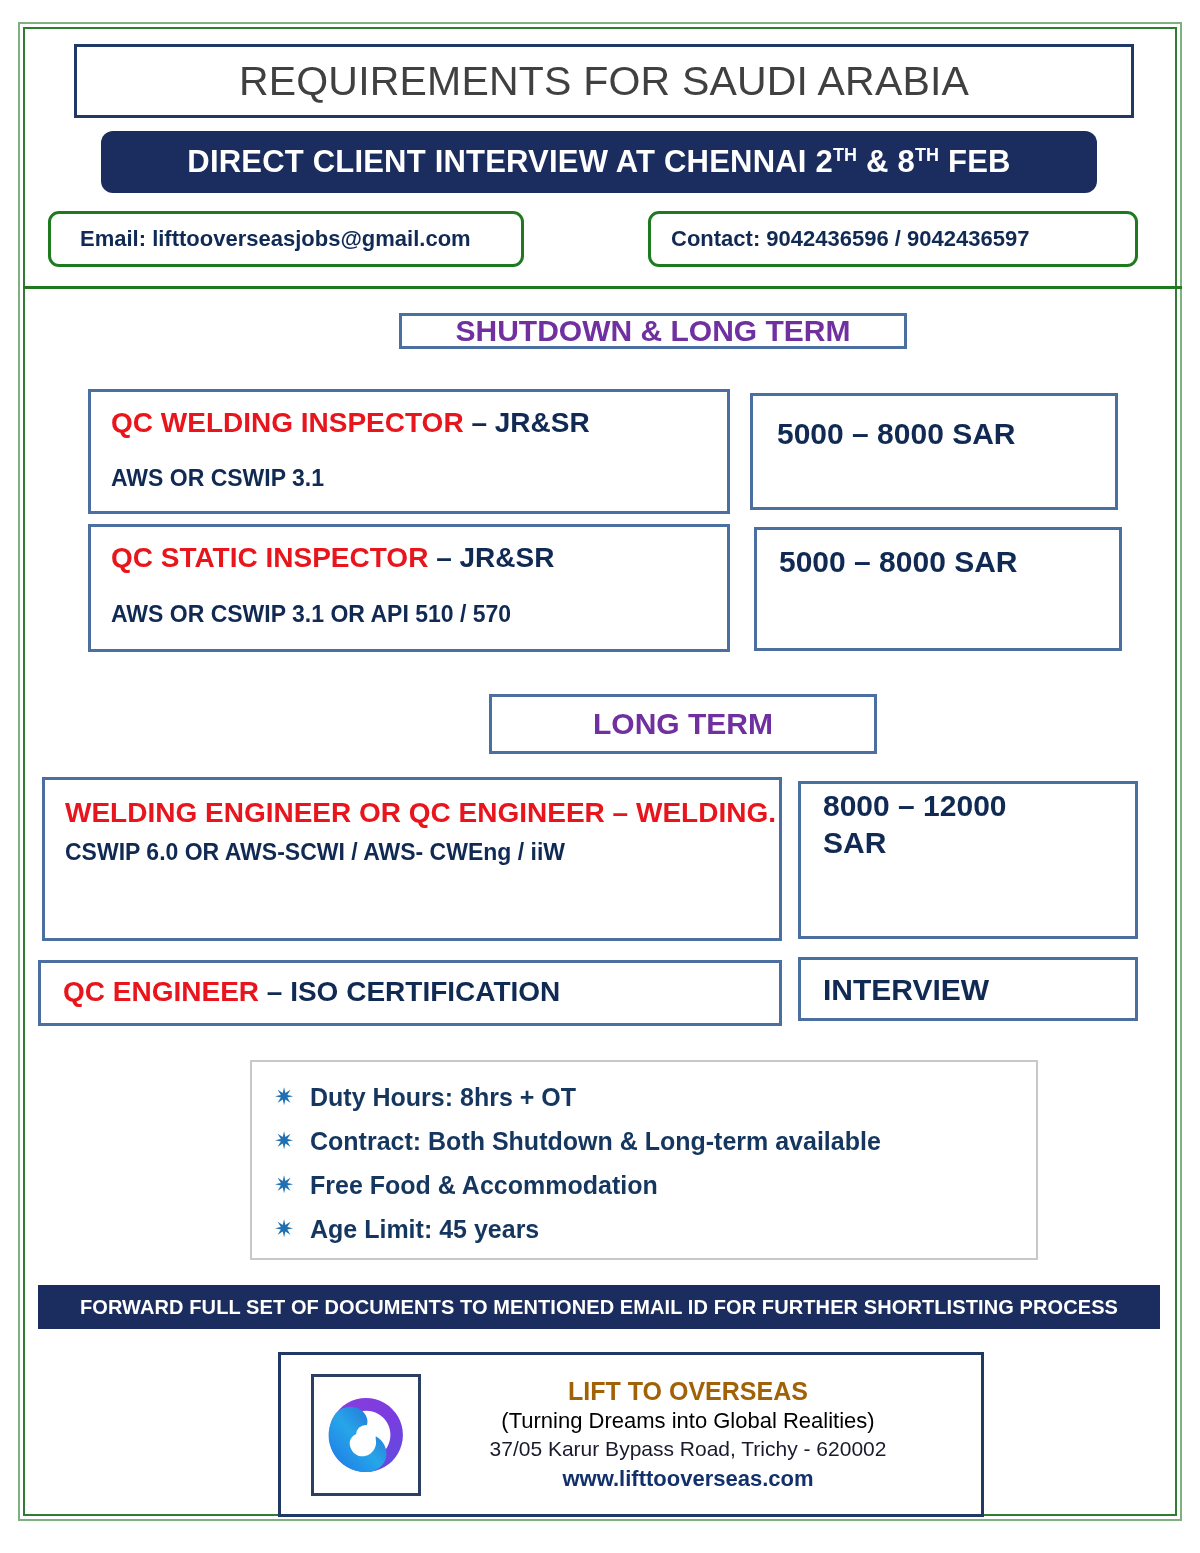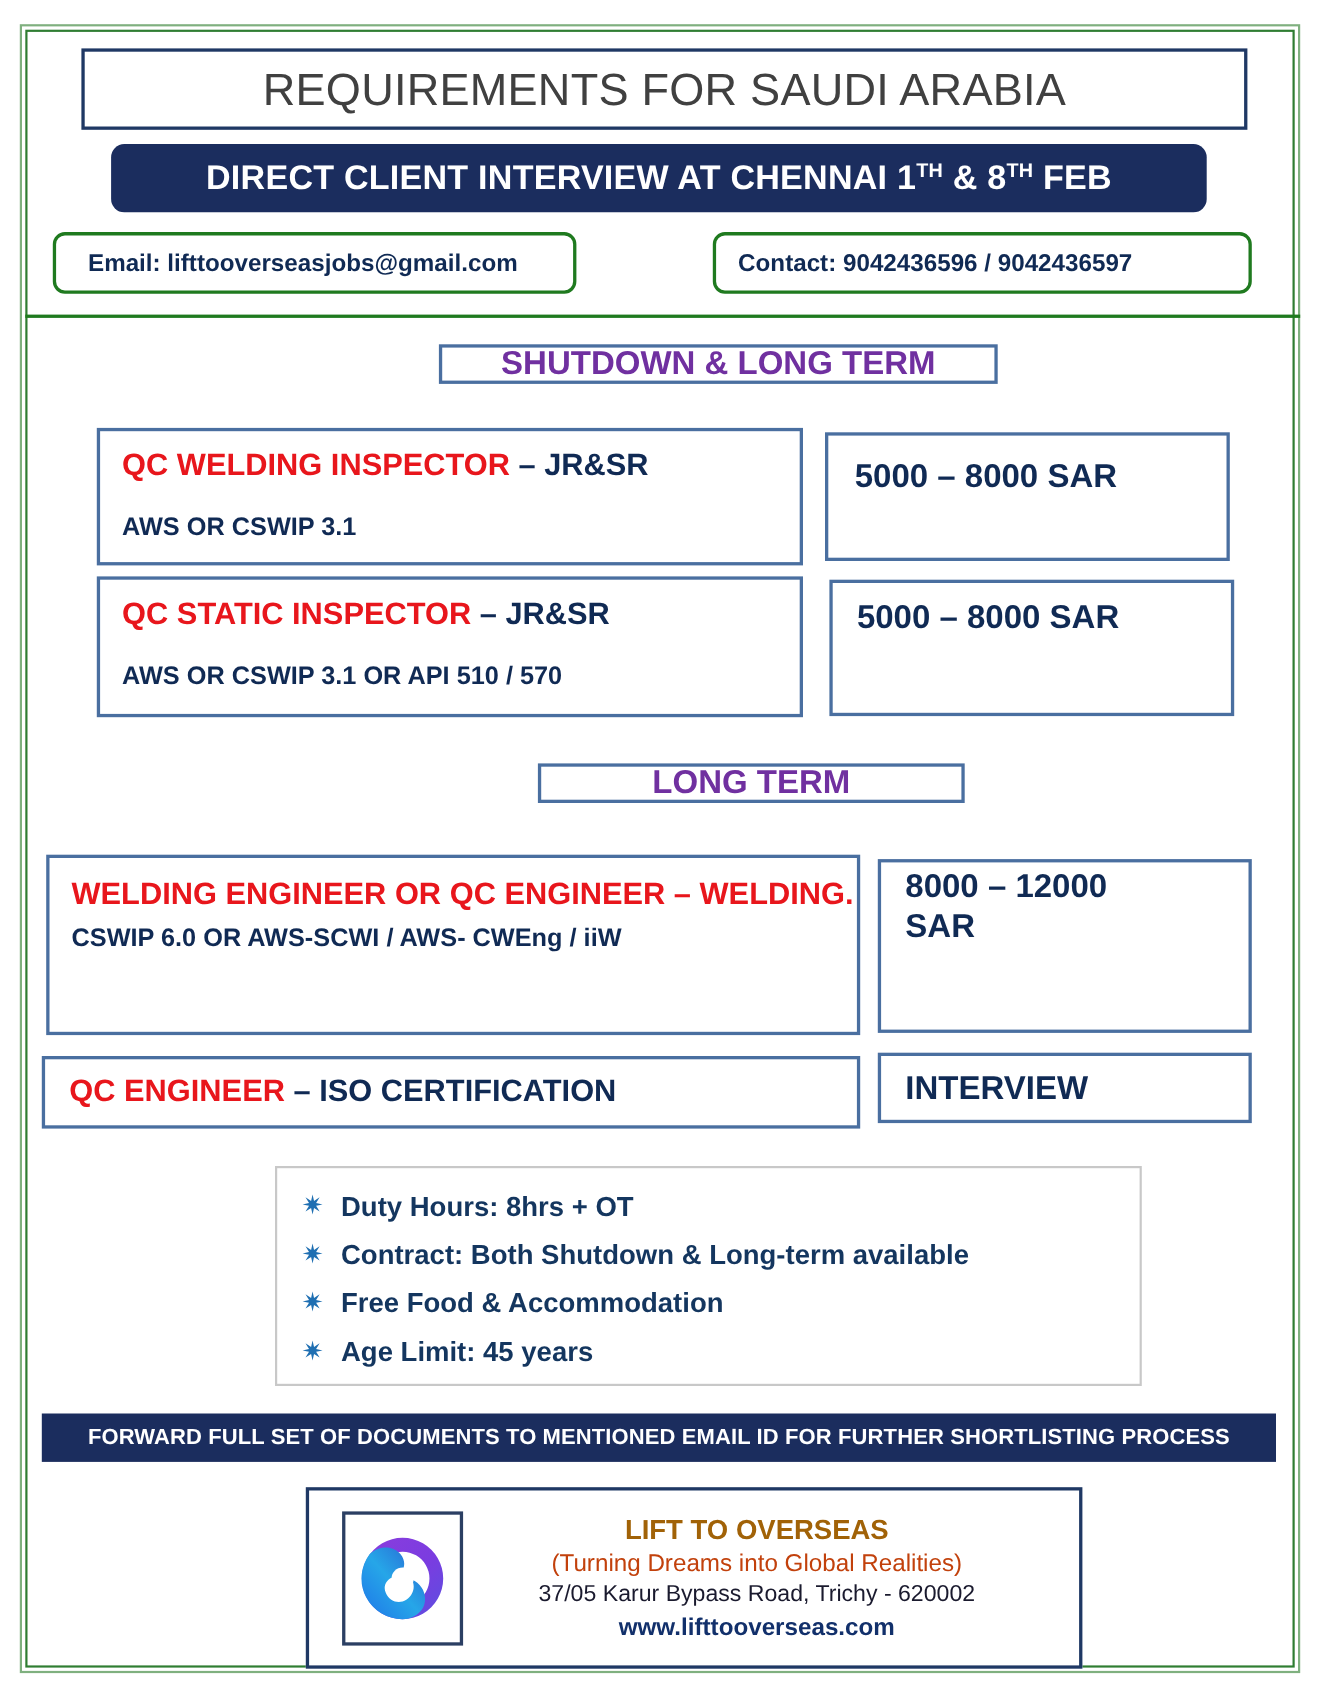--- a/index.html
+++ b/index.html
@@ -93,21 +93,21 @@
     box-sizing:border-box;
     display:flex;align-items:center;justify-content:center;
   }
   .sec-head span{
     color:#7030a0;
     font-size:30px;
     font-weight:bold;
     white-space:nowrap;
   }
   .sec-shutdown{left:399px;top:313px;width:508px;height:36px;}
-  .sec-longterm{left:489px;top:694px;width:388px;height:36px;}
+  .sec-longterm{left:489px;top:694px;width:388px;height:60px;}
 
   
   .box{
     position:absolute;
     border:3px solid #4a6fa0;
     background:#fff;
     box-sizing:border-box;
   }
   .role{
     font-size:28px;font-weight:bold;line-height:1.18;
@@ -194,39 +194,39 @@
     display:flex;align-items:center;justify-content:center;
     background:#fff;
     flex:0 0 auto;
   }
   .company-info{
     flex:1 1 auto;
     text-align:center;
     padding-right:26px;
   }
   .co-name{color:#a16207;font-size:25px;font-weight:bold;line-height:1.25;}
-  .co-tag{color:#c2410c;font-size:22px;line-height:1.3;}
+  .co-tag{color:#000000;font-size:22px;line-height:1.3;}
   .co-addr{color:#1a1a2e;font-size:21px;line-height:1.35;}
   .co-web{color:#12306b;font-size:22px;font-weight:bold;line-height:1.35;}
 </style>
 </head>
 <body>
 
 <div class="poster">
 
   <div class="frame-outer"></div>
   <div class="frame-inner"></div>
   <div class="divider-green"></div>
 
   <div class="title-box">
     <div class="title-text">REQUIREMENTS FOR SAUDI ARABIA</div>
   </div>
 
   <div class="banner">
-    <div class="banner-text"><span>DIRECT CLIENT INTERVIEW AT CHENNAI 1</span><sup>TH</sup><span> &amp; 8</span><sup>TH</sup><span> FEB</span></div>
+    <div class="banner-text"><span>DIRECT CLIENT INTERVIEW AT CHENNAI 2</span><sup>TH</sup><span> &amp; 8</span><sup>TH</sup><span> FEB</span></div>
   </div>
 
   <div class="pill pill-email">
     <span>Email: lifttooverseasjobs@gmail.com</span>
   </div>
 
   <div class="pill pill-contact">
     <span>Contact: 9042436596 / 9042436597</span>
   </div>
 

